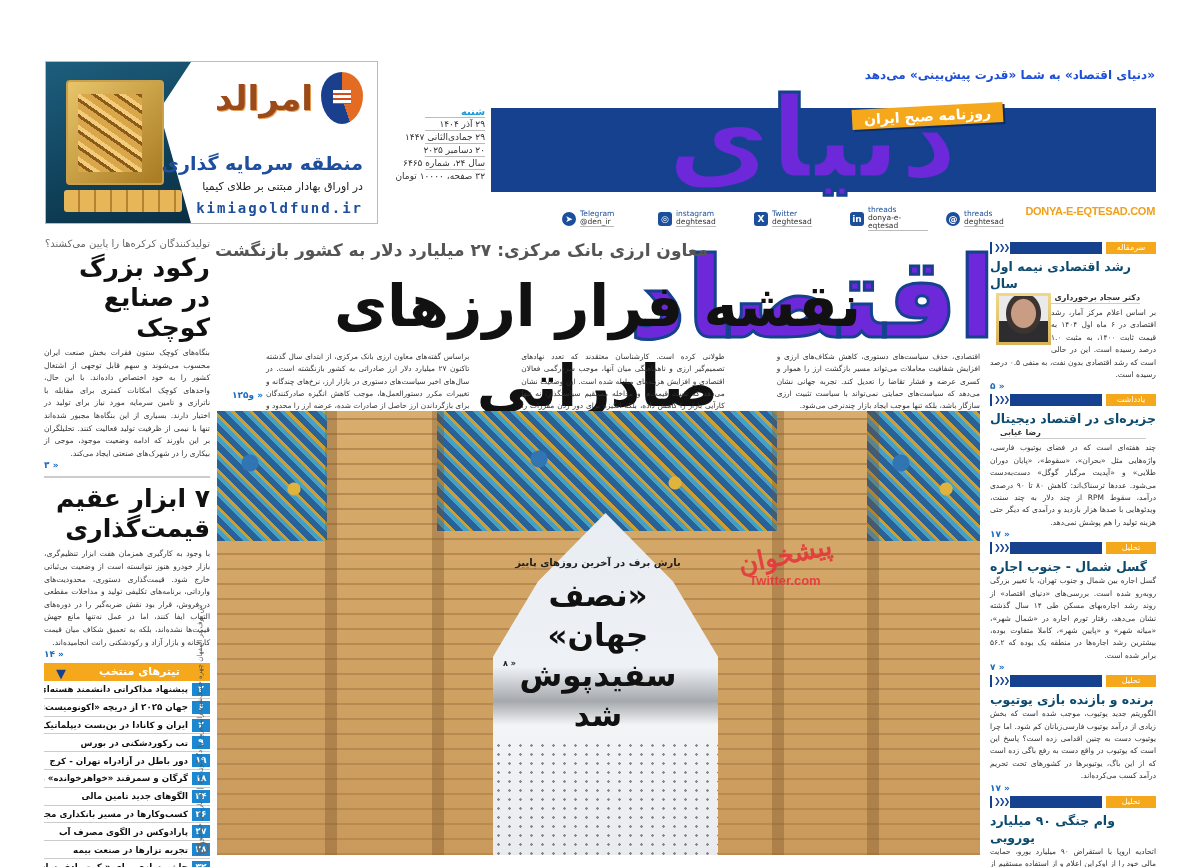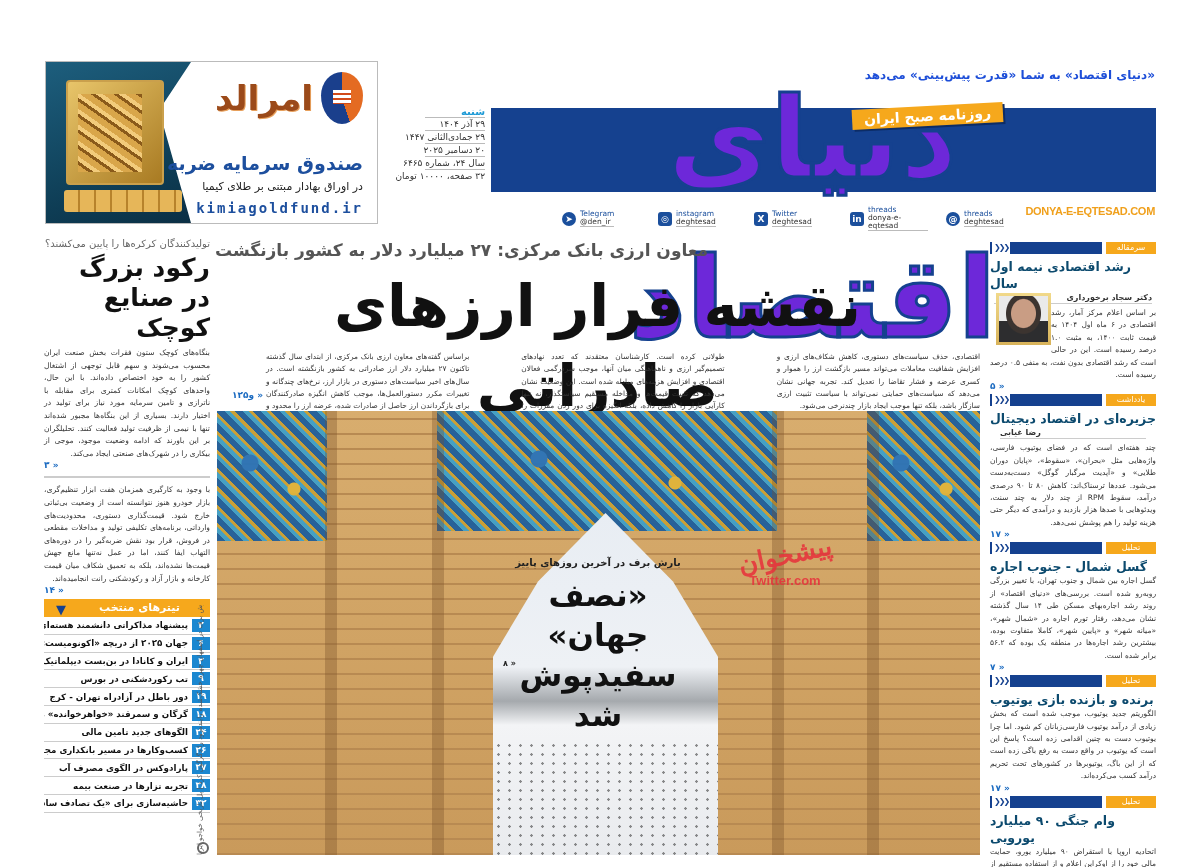--- a/index.html
+++ b/index.html
@@ -81,40 +81,40 @@
   #watermark .en { font: 700 13px "Liberation Sans", sans-serif; }
 
   
   #rightcol { position: absolute; left: 990px; top: 240px; width: 166px; direction: rtl; }
   .sec-bar { display: flex; height: 12px; margin: 2px 0 4px; }
   .sec-bar .tag { background: #f6a81c; color: #fff; font: 8px "DejaVu Sans", sans-serif; width: 50px; text-align: center; line-height: 12px; }
   .sec-bar .band { flex: 1; background: #15418f; margin-right: 4px; position: relative; }
   .sec-bar .band::after { content: "❮❮❮"; position: absolute; left: 2px; top: -1px; font-size: 8px; color: #15418f; background: #fff; padding: 0 2px; line-height: 13px; letter-spacing: -2px; }
   .head-m { font: 900 12.5px "DejaVu Sans", sans-serif; color: #0c4a6e; text-align: left; line-height: 17px; }
   .author { font: 700 8px "DejaVu Sans", sans-serif; color: #333; text-align: left; border-bottom: 1px solid #ccc; margin: 1px 10px 3px; padding-bottom: 1px; }
-  .author.left { text-align: right; margin: 1px 4px 3px; }
+  .author.left { text-align: right; margin: 1px 16px 3px; }
   #op-body { position: relative; }
   #portrait { float: left; width: 55px; height: 52px; background: linear-gradient(#f1d98a,#d8b35a); padding: 3px; margin: 0 0 2px 6px; }
   #portrait .face { width: 100%; height: 100%; background: radial-gradient(ellipse at 50% 38%, #c99d84 0 12px, #3c3430 13px 17px, transparent 18px), linear-gradient(#eaeaea 0 55%, #2d2d2f 55%); }
   .r-body { font: 7.5px "DejaVu Sans", sans-serif; color: #333; line-height: 12.4px; text-align: justify; }
   .r-sect { margin-bottom: 3px; }
   .clear { clear: both; }
 </style>
 </head>
 <body>
 
 <div id="ad">
   <div class="dark"></div>
   <div class="safe"></div>
   <div class="bars"></div>
   <div class="logo">
     <span class="brand">امرالد</span>
     <span class="logo-mark"></span>
   </div>
-  <div class="title">صندوق سرمایه ضربه</div>
+  <div class="title">منطقه سرمایه گذاری</div>
   <div class="sub">در اوراق بهادار مبتنی بر طلای کیمیا</div>
   <div class="url">kimiagoldfund.ir</div>
 </div>
 
 <div id="tagline">«دنیای اقتصاد» به شما «قدرت پیش‌بینی» می‌دهد</div>
 <div id="blueband"></div>
 <div id="logo-text">دنیای اقتصاد</div>
 <div id="badge">روزنامه صبح ایران</div>
 <div id="site-url">DONYA-E-EQTESAD.COM</div>
 
@@ -152,20 +152,21 @@
 
 <div id="leftcol">
   <div>
     <div class="kicker-s">تولیدکنندگان کرکره‌ها را پایین می‌کشند؟</div>
     <div class="head-xl">رکود بزرگ در صنایع کوچک</div>
     <div class="body-s">بنگاه‌های کوچک ستون فقرات بخش صنعت ایران محسوب می‌شوند و سهم قابل توجهی از اشتغال کشور را به خود اختصاص داده‌اند. با این حال، واحدهای کوچک امکانات کمتری برای مقابله با ناترازی و تامین سرمایه مورد نیاز برای تولید در اختیار دارند. بسیاری از این بنگاه‌ها مجبور شده‌اند تنها با نیمی از ظرفیت تولید فعالیت کنند. تحلیلگران بر این باورند که ادامه وضعیت موجود، موجی از بیکاری را در شهرک‌های صنعتی ایجاد می‌کند.</div>
     <div class="ref">۳ »</div>
   </div>
   <div class="sep"></div>
   <div>
+    <div class="head-xl">۷ ابزار عقیم قیمت‌گذاری</div>
     <div class="body-s">با وجود به کارگیری همزمان هفت ابزار تنظیم‌گری، بازار خودرو هنوز نتوانسته است از وضعیت بی‌ثباتی خارج شود. قیمت‌گذاری دستوری، محدودیت‌های وارداتی، برنامه‌های تکلیفی تولید و مداخلات مقطعی در فروش، قرار بود نقش ضربه‌گیر را در دوره‌های التهاب ایفا کنند، اما در عمل نه‌تنها مانع جهش قیمت‌ها نشده‌اند، بلکه به تعمیق شکاف میان قیمت کارخانه و بازار آزاد و رکودشکنی رانت انجامیده‌اند.</div>
     <div class="ref">۱۴ »</div>
   </div>
   <div id="picks-head">
     <span>تیترهای منتخب</span>
     <span class="chev">▼</span>
   </div>
   <div>
     <div class="pick">
         <span class="num">۲</span>

